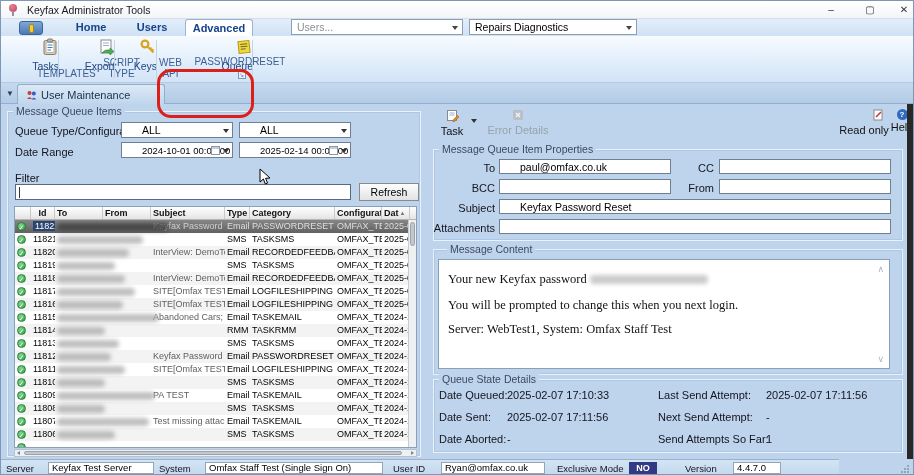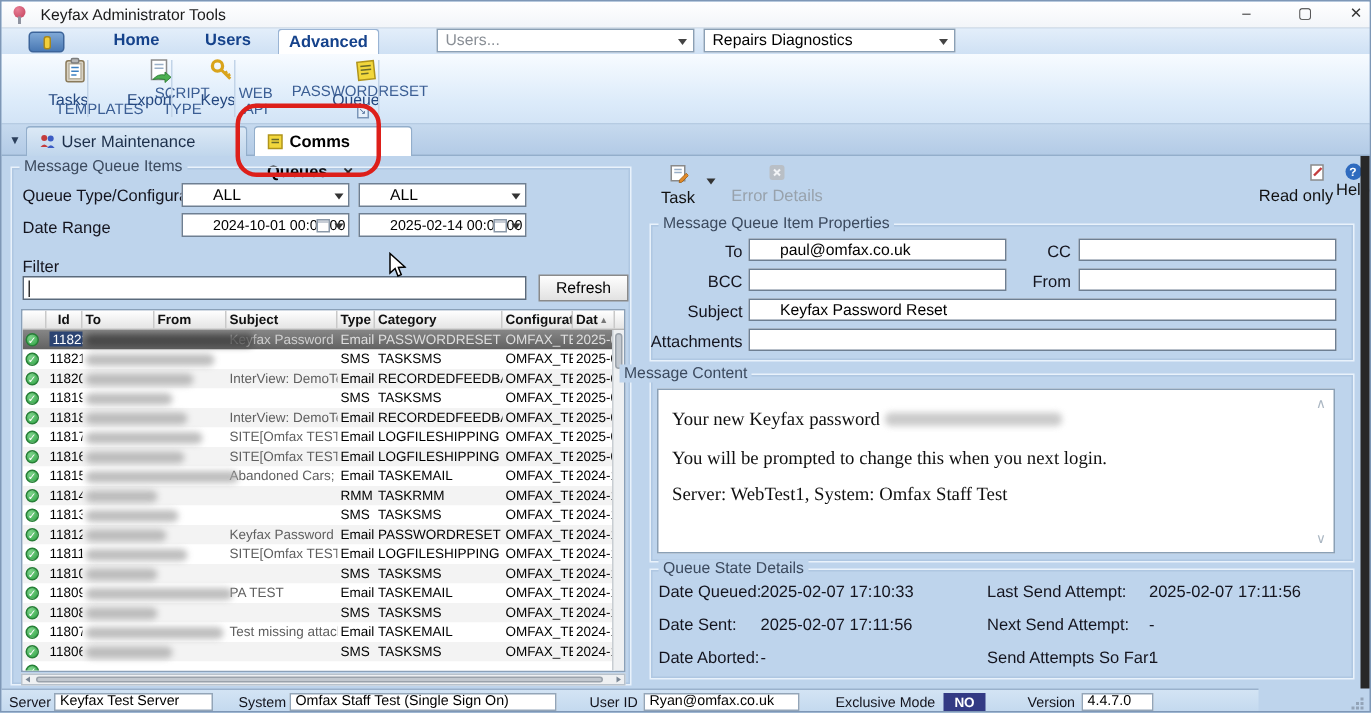--- a/index.html
+++ b/index.html
@@ -121,21 +121,21 @@
                  font-size:12.5px; color:#111; }
   .scroll-ch { position:absolute; right:5px; font-size:9px; color:#aab6c2; }
   .qs-label { font-size:11px; color:#14141e; }
   .qs-value { font-size:11px; color:#14141e; }
 
   
   .statusbar { left:0; top:458px; width:838px; height:17px; background:linear-gradient(#d3e4f4,#c2d8ee);
                border-top:1px solid #9ab1cc; }
   .sb-label { position:absolute; top:3px; font-size:9.5px; color:#13131c; }
   .sb-box { position:absolute; top:2px; height:12px; background:#fff; border:1px solid #93a5b8;
-            font-size:9.5px; line-height:10px; padding:0 3px; overflow:hidden; white-space:nowrap; }
+            font-size:9.5px; line-height:10px; padding:0 3px; overflow:hidden; white-space:nowrap;margin-left:12px; }
   .sb-badge { position:absolute; top:2px; width:28px; height:12px; background:#333a84; color:#fff;
               font-size:9px; font-weight:bold; text-align:center; line-height:12px; }
   .grip { right:3px; top:464px; width:9px; height:9px; }
   .grip span { position:absolute; width:2px; height:2px; background:#93a4b8;
                box-shadow:3px 3px 0 #93a4b8, -3px 3px 0 #93a4b8, 0 3px 0 #93a4b8,
                           3px 0 0 #93a4b8, 3px -3px 0 #93a4b8; left:3px; top:3px; }
 
   .dark-strip { left:906px; top:103px; width:8px; height:355px; background:#282828; }
   .cursor-svg { left:258px; top:85px; z-index:60; pointer-events:none; }
   .sortmark { font-size:6px; color:#777; margin-left:1px; vertical-align:1px; }
@@ -244,29 +244,20 @@
   <div class="abs dtab inactive" style="left:16px;width:148px">
     <span class="ticon">
       <svg width="11" height="11" viewBox="0 0 11 11">
           <circle cx="3.5" cy="3" r="2" fill="#c43c3c"></circle>
           <path d="M1 9 q2.5 -3.5 5 0 z" fill="#c43c3c"></path>
           <circle cx="7.8" cy="3.4" r="2" fill="#3c5cc4"></circle>
           <path d="M5.4 9.6 q2.5 -3.5 5 0 z" fill="#3c5cc4"></path>
         </svg>
     </span><span>User Maintenance</span>
   </div>
-  <div class="abs dtab active" style="left:168px;width:106px">
-    <span class="ticon">
-      <svg width="11" height="11" viewBox="0 0 11 11">
-          <rect x="1" y="1" width="9" height="9" fill="#f2d73c" stroke="#b0941a"></rect>
-          <line x1="3" y1="4" x2="8" y2="4" stroke="#6a6a2a"></line>
-          <line x1="3" y1="6" x2="8" y2="6" stroke="#6a6a2a"></line>
-        </svg>
-    </span><span>Comms Queues</span><span class="closex">✕</span>
-  </div>
   <svg class="abs cursor-svg" width="12" height="18" viewBox="0 0 12 18">
       <path d="M1 1 L1 14 L4.4 11 L6.3 16 L8.5 15.1 L6.6 10.3 L11 10 Z" fill="#fff" stroke="#000" stroke-width="1"></path>
     </svg>
 </div>
 
 <div class="abs groupbox" style="left:6px;top:110px;width:414px;height:346px"></div>
 <div class="abs gb-title" style="left:12px;top:104px">Message Queue Items</div>
 
 <div class="abs flabel" style="left:14px;top:124px">Queue Type/Configuration</div>
 <div class="abs inputbox" style="left:120px;top:121px;width:112px;height:16px">
@@ -589,21 +580,21 @@
 <div class="abs plabel" style="left:673px;top:181px;width:40px">From</div>
 <div class="abs inputbox" style="left:718px;top:178px;width:172px;height:15px"></div>
 
 <div class="abs plabel" style="left:436px;top:201px;width:58px">Subject</div>
 <div class="abs inputbox" style="left:498px;top:198px;width:392px;height:15px">Keyfax Password Reset</div>
 
 <div class="abs plabel" style="left:432px;top:221px;width:62px">Attachments</div>
 <div class="abs inputbox" style="left:498px;top:218px;width:392px;height:15px"></div>
 
 <div class="abs groupbox" style="left:432px;top:248px;width:470px;height:126px"></div>
-<div class="abs gb-title" style="left:412px;top:242px">Message Content</div>
+<div class="abs gb-title" style="left:446px;top:242px">Message Content</div>
 <div class="abs content-box" style="left:437px;top:258px;width:452px;height:110px">
   <div style="position:absolute;left:9px;top:12px">
     <span>Your new Keyfax password</span>
     <span style="display:inline-block;width:118px;height:9px;background:#b5b5b5;border-radius:4px;filter:blur(2px);opacity:.7;vertical-align:-1px"></span>
   </div>
   <div style="position:absolute;left:9px;top:38px">You will be prompted to change this when you next login.</div>
   <div style="position:absolute;left:9px;top:62px">Server: WebTest1, System: Omfax Staff Test</div>
   <span class="scroll-ch" style="top:4px">∧</span>
   <span class="scroll-ch" style="bottom:4px">∨</span>
 </div>

